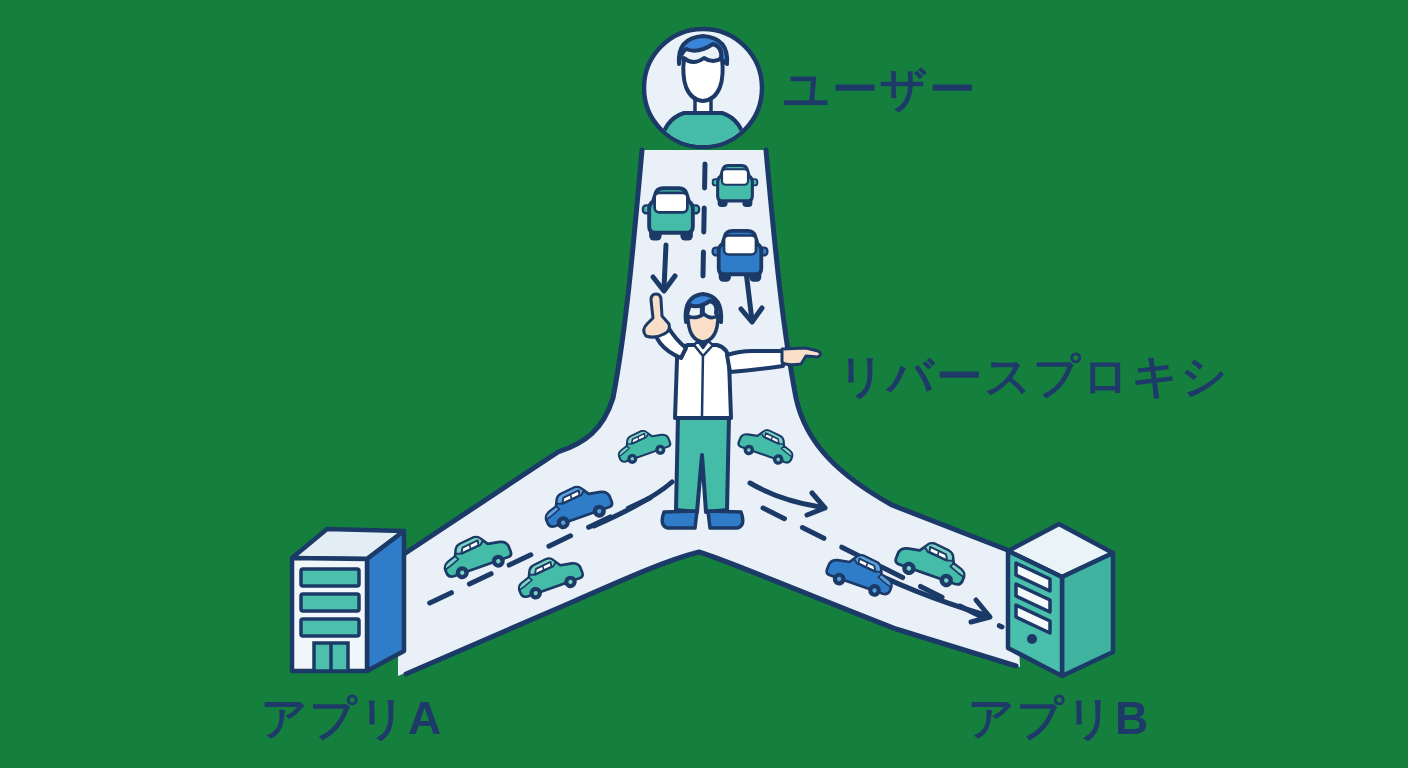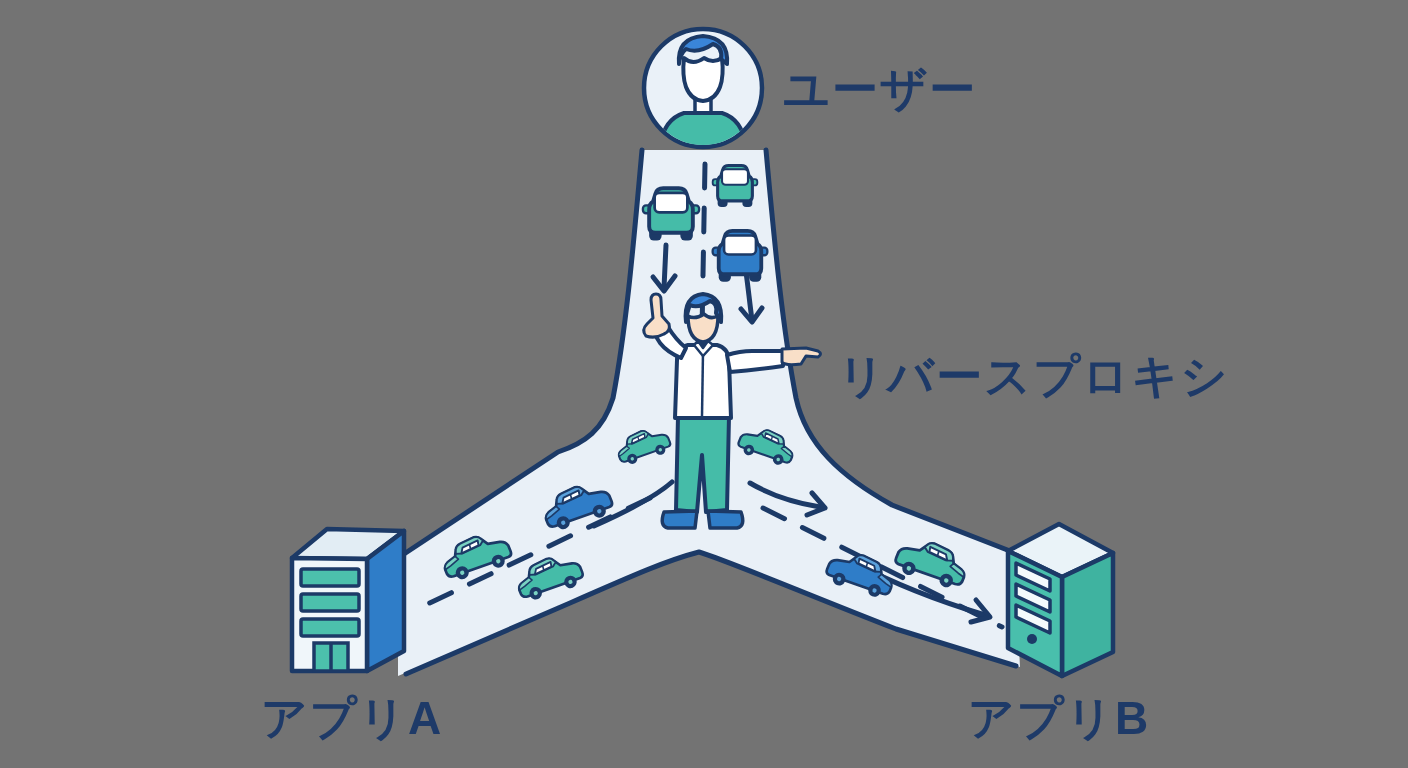--- a/index.html
+++ b/index.html
@@ -1,16 +1,16 @@
 <!DOCTYPE html>
 <html><head>
 <meta charset="utf-8">
 <style>
   html,body{margin:0;padding:0;background:#ffffff;}
-  .stage{position:relative;width:1408px;height:768px;background:#737373;overflow:hidden;
+  .stage{position:relative;width:1408px;height:768px;background:#15803d;overflow:hidden;
          font-family:"Liberation Sans","DejaVu Sans",sans-serif;}
   svg{display:block;}
   .edge{stroke:#1C3A67;stroke-width:5;fill:none;stroke-linecap:round;stroke-linejoin:round;}
   .dash{stroke:#1C3A67;stroke-width:5;fill:none;stroke-linecap:round;stroke-dasharray:24 20;}
   .arrow{stroke:#1C3A67;stroke-width:5;fill:none;stroke-linecap:round;stroke-linejoin:round;}
   .road{fill:#E9F0F7;}
   .car-teal{--c1:#45BCA8;--c2:#7AD2C2;}
   .car-blue{--c1:#2F7DC8;--c2:#5AA1DB;}
   .label{fill:#1E3A68;font-weight:bold;font-size:46px;letter-spacing:2px;}
 </style>

